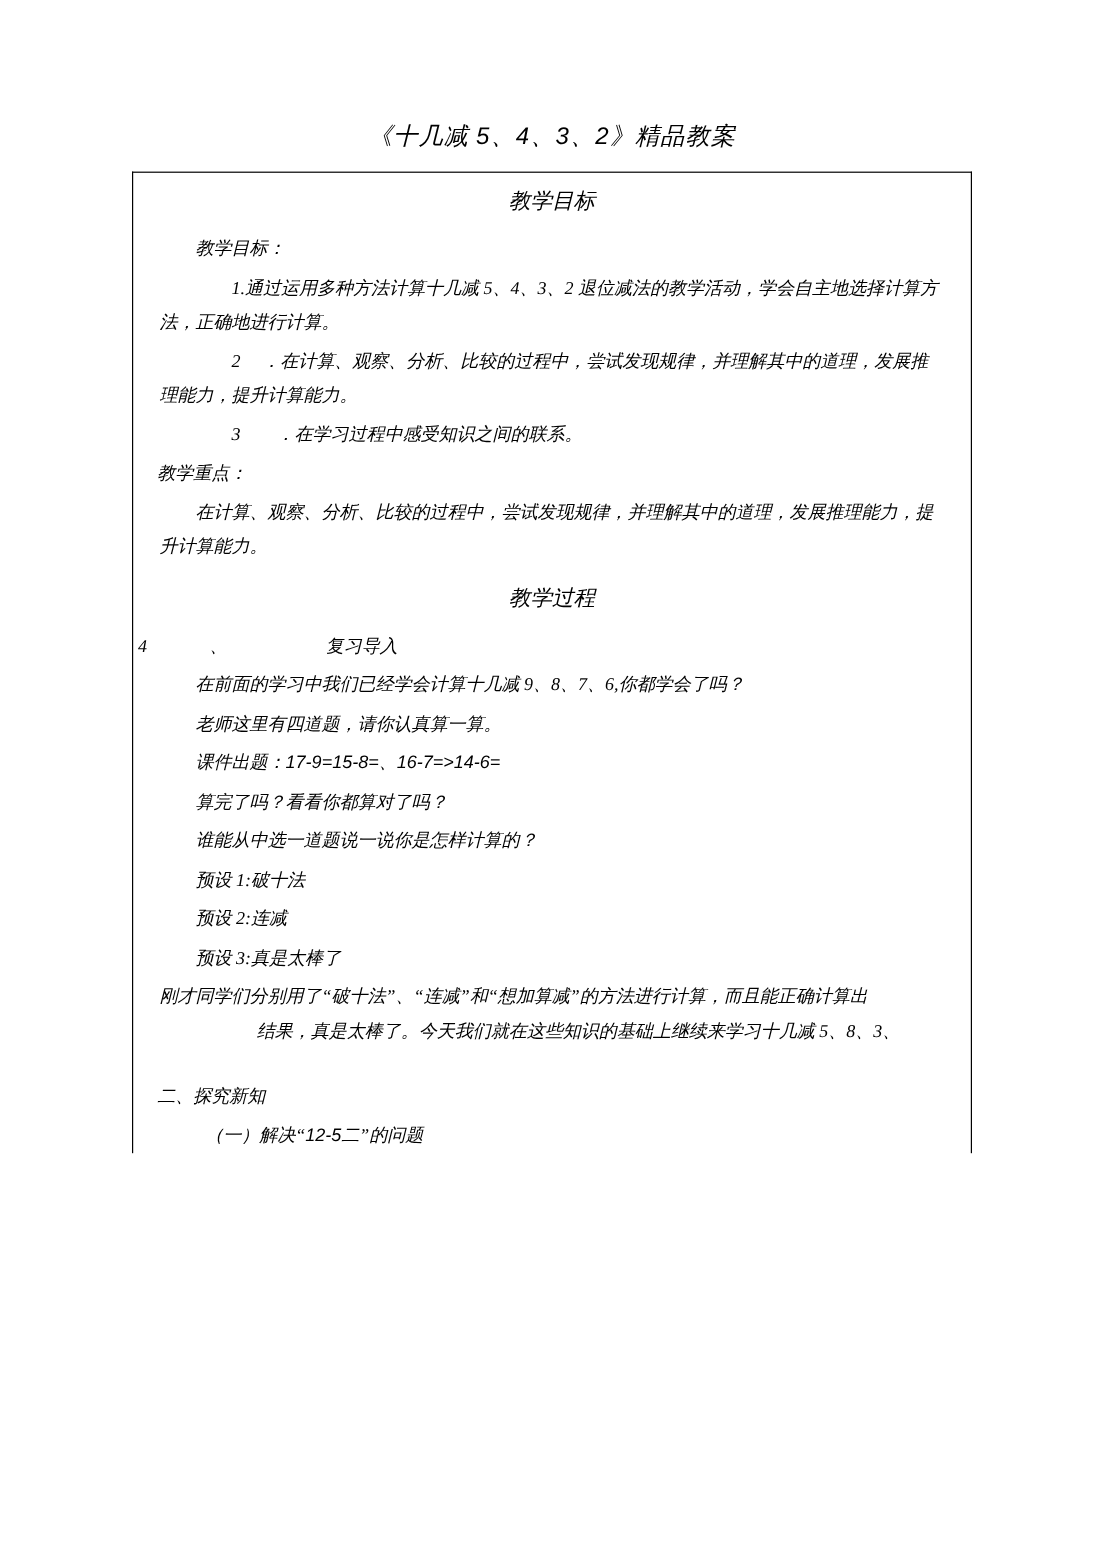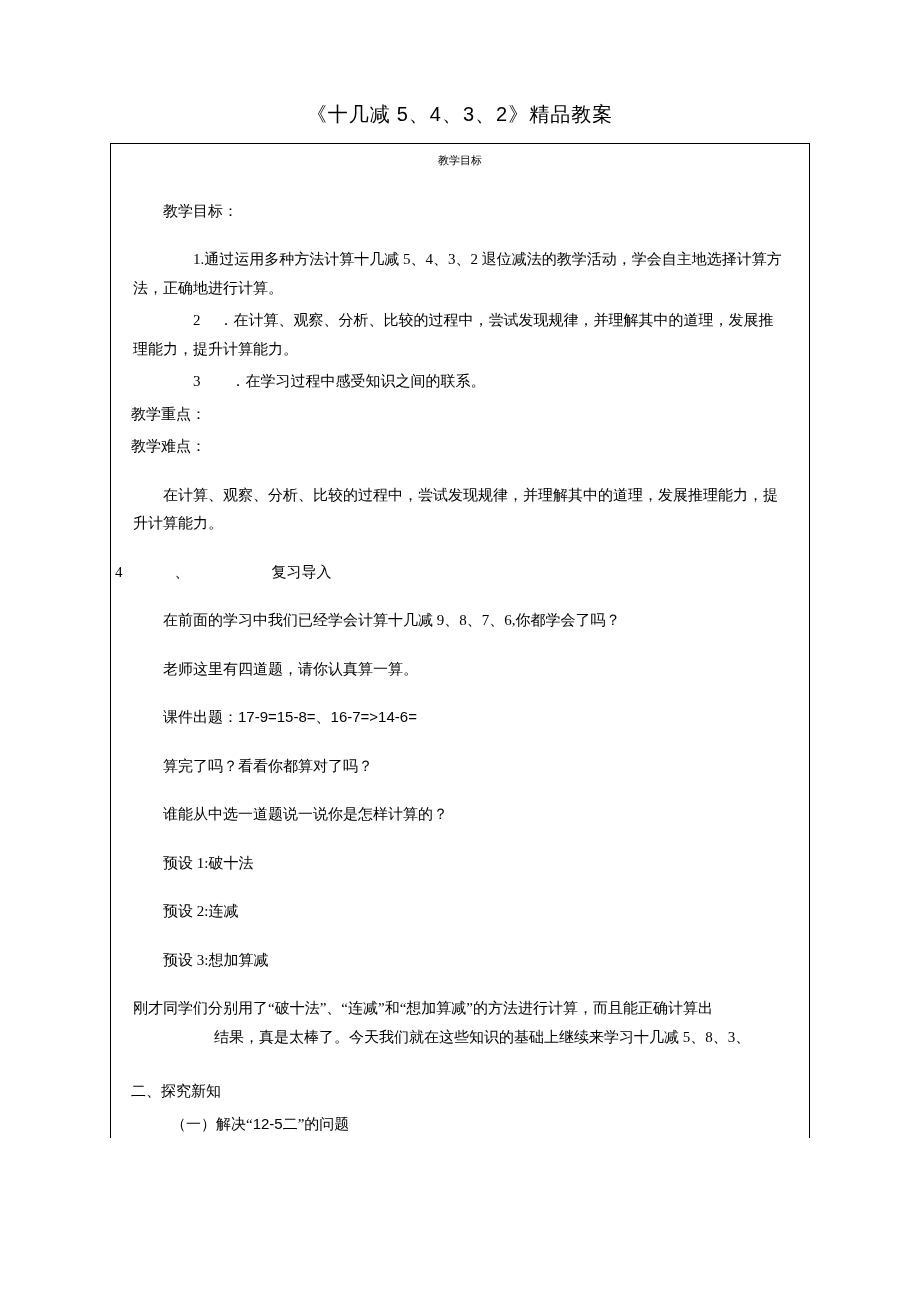--- a/index.html
+++ b/index.html
@@ -10,44 +10,45 @@
     font-size: 15px;
     color: #000;
     line-height: 1.9;
   }
   .page {
     width: 920px;
     min-height: 1301px;
     box-sizing: border-box;
     padding: 95px 110px 52px 110px;
     position: relative;
+    font-style: italic;
   }
   .title {
     text-align: center;
     font-size: 20px;
     margin-bottom: 10px;
     letter-spacing: 1px;
   }
   .title .digits {
     font-family: Arial, "Helvetica", sans-serif;
   }
   .frame {
     border: 1px solid #000;
     border-bottom: none;
     padding: 0;
   }
   .section-heading {
     text-align: center;
-    font-size: 11px;
+    font-size: 18px;
     padding: 6px 0;
   }
   .para {
     padding: 0 22px;
     text-indent: 2em;
-    margin: 20px 0;
+    margin: 4px 0;
   }
   .num-item {
     padding: 0 22px;
     margin: 4px 0;
   }
   .num-item .num {
     display: inline-block;
     min-width: 1.2em;
   }
   .num-item.n1 { text-indent: 2em; }
@@ -112,38 +113,38 @@
       <span class="num">2</span><span>．在计算、观察、分析、比较的过程中，尝试发现规律，并理解其中的道理，发展推理能力，提升计算能力。</span>
     </div>
 
     <div class="num-item n3">
       <span class="num">3</span><span>．在学习过程中感受知识之间的联系。</span>
     </div>
 
 
     <div class="flush-left">教学重点：</div>
 
-    <div class="flush-left">教学难点：</div>
     <div class="para">在计算、观察、分析、比较的过程中，尝试发现规律，并理解其中的道理，发展推理能力，提升计算能力。</div>
 
+    <div class="section-heading">教学过程</div>
 
     <div class="review-line">
       <span class="num4">4</span><span class="sep">、</span><span class="txt">复习导入</span>
     </div>
 
     <div class="para">在前面的学习中我们已经学会计算十几减 9、8、7、6,你都学会了吗？</div>
     <div class="para">老师这里有四道题，请你认真算一算。</div>
     <div class="para">
       <span>课件出题：</span><span class="sans">17-9=15-8=、16-7=&gt;14-6=</span>
     </div>
     <div class="para">算完了吗？看看你都算对了吗？</div>
     <div class="para">谁能从中选一道题说一说你是怎样计算的？</div>
     <div class="para">预设 1:破十法</div>
     <div class="para">预设 2:连减</div>
-    <div class="para">预设 3:想加算减</div>
+    <div class="para">预设 3:真是太棒了</div>
 
     <div class="hang-block">
       <div class="line1">刚才同学们分别用了“破十法”、“连减”和“想加算减”的方法进行计算，而且能正确计算出</div>
       <div class="line2">结果，真是太棒了。今天我们就在这些知识的基础上继续来学习十几减 5、8、3、</div>
     </div>
 
     <div class="spacer"></div>
 
     <div class="flush-left">二、探究新知</div>
 

